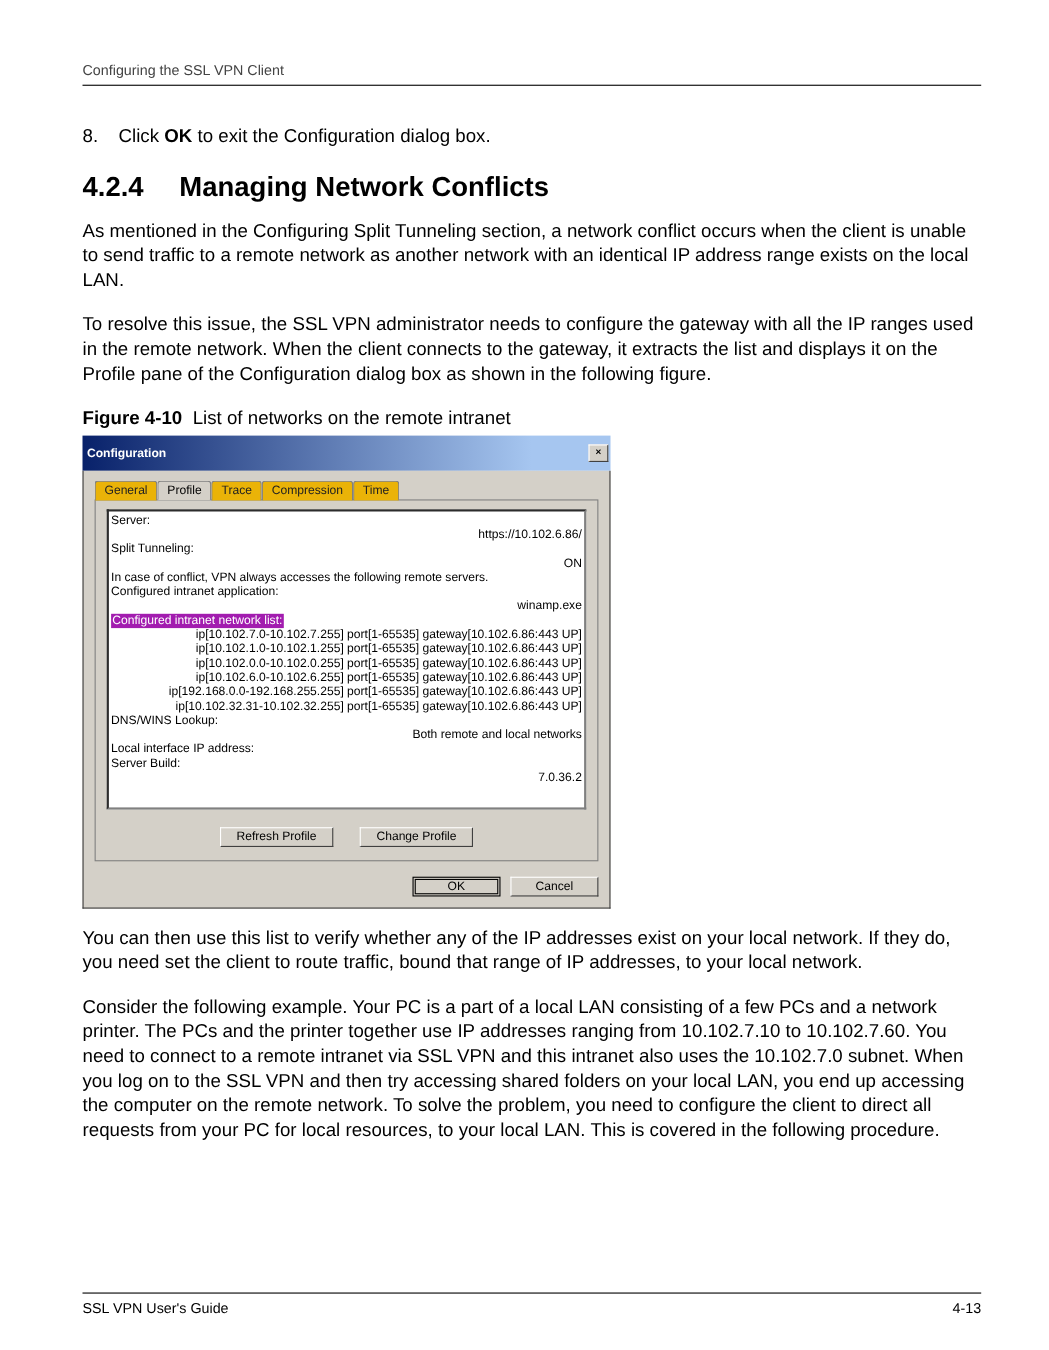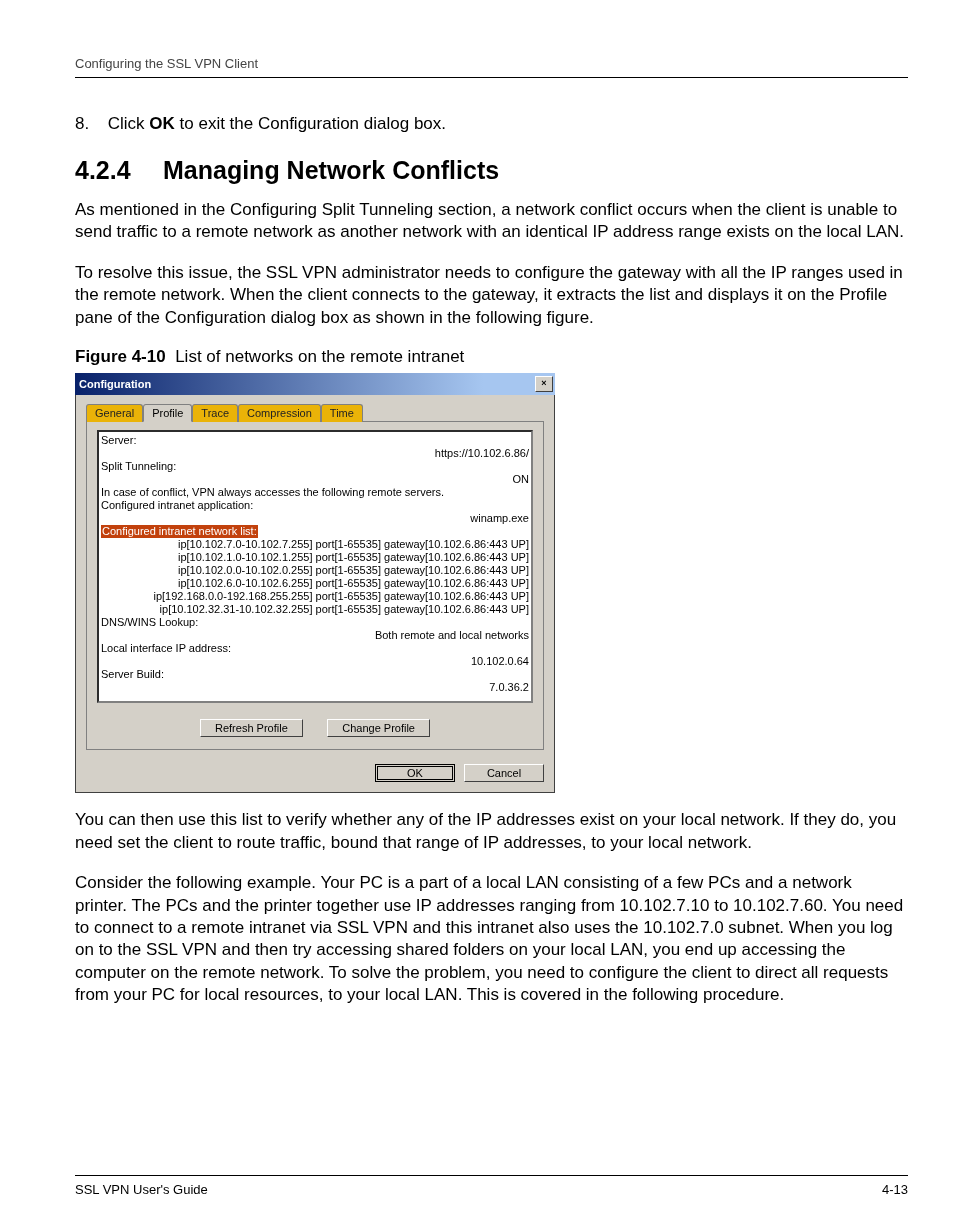--- a/index.html
+++ b/index.html
@@ -1,20 +1,20 @@
 <!DOCTYPE html>
 <html><head>
 <meta charset="utf-8">
 <style>
 html,body { margin:0; padding:0; background:#fff; }
 .page {
   width: 954px;
   height: 1227px;
   box-sizing:border-box;
-  padding: 56px 46px 30px 75px;
+  padding: 56px 62px 30px 75px;
   font-family: Verdana, Geneva, sans-serif;
   font-size: 17px;
   color:#000;
   position:relative;
   display:flex;
   flex-direction:column;
 }
 .running-head {
   font-size:13px;
   color:#444;
@@ -38,21 +38,21 @@
 .dlg {
   width:480px;
   font-family: Tahoma, "MS Sans Serif", sans-serif;
   font-size:11px;
   color:#000;
 }
 .titlebar {
   background: linear-gradient(90deg,#08216a,#a6c6f0 85%);
   color:#fff;
   display:flex; align-items:center; justify-content:space-between;
-  height:22px; padding:0 2px 0 4px;
+  height:32px; padding:0 2px 0 4px;
   font-weight:bold; font-size:11px;
 }
 .close-btn{
   width:16px;height:14px;background:#d4d0c8;
   border:1px solid #fff;border-right-color:#404040;border-bottom-color:#404040;
   font-family:Arial;font-size:9px;font-weight:bold;line-height:12px;text-align:center;color:#000;
 }
 .dlg-body{
   background:#d4d0c8;
   border:1px solid #404040;border-top:none;
@@ -69,21 +69,21 @@
 .tab-panel{
   border:1px solid #808080;background:#d4d0c8;
   padding:8px 10px 12px 10px;
 }
 .listbox{
   background:#fff;border:2px inset #808080;
   padding:2px;height:265px;overflow:hidden;
   font-size:11px;line-height:13px;white-space:nowrap;
 }
 .listbox .indent{ padding-left:24px; display:block;text-align:right;}
-.listbox .sel{ background:#c2410c;color:#fff;display:inline-block;padding:0 1px; }
+.listbox .sel{ background:#a21caf;color:#fff;display:inline-block;padding:0 1px; }
 .btn{
   display:inline-block;background:#d4d0c8;
   border:1px solid #fff;border-right-color:#404040;border-bottom-color:#404040;
   padding:2px 14px;font-size:11px;min-width:80px;text-align:center;box-sizing:border-box;
 }
 .btn.focus{ outline:1px solid #000; outline-offset:-3px; border:1px solid #000; }
 .btn-row{ text-align:center;margin-top:16px; }
 .dlg-ok-row{ text-align:right;margin-top:14px; }
 
 footer.pgfoot{
@@ -144,21 +144,20 @@
           <span class="sel">Configured intranet network list:</span><br>
           <span class="indent">ip[10.102.7.0-10.102.7.255] port[1-65535] gateway[10.102.6.86:443 UP]</span>
           <span class="indent">ip[10.102.1.0-10.102.1.255] port[1-65535] gateway[10.102.6.86:443 UP]</span>
           <span class="indent">ip[10.102.0.0-10.102.0.255] port[1-65535] gateway[10.102.6.86:443 UP]</span>
           <span class="indent">ip[10.102.6.0-10.102.6.255] port[1-65535] gateway[10.102.6.86:443 UP]</span>
           <span class="indent">ip[192.168.0.0-192.168.255.255] port[1-65535] gateway[10.102.6.86:443 UP]</span>
           <span class="indent">ip[10.102.32.31-10.102.32.255] port[1-65535] gateway[10.102.6.86:443 UP]</span>
           <span>DNS/WINS Lookup:</span><br>
           <span class="indent">Both remote and local networks</span>
           <span>Local interface IP address:</span><br>
-          <span class="indent">10.102.0.64</span>
           <span>Server Build:</span><br>
           <span class="indent">7.0.36.2</span>
         </div>
         <div class="btn-row">
           <span class="btn">Refresh Profile</span>
           &nbsp;&nbsp;&nbsp;&nbsp;&nbsp;&nbsp;
           <span class="btn">Change Profile</span>
         </div>
       </div>
       <div class="dlg-ok-row">

